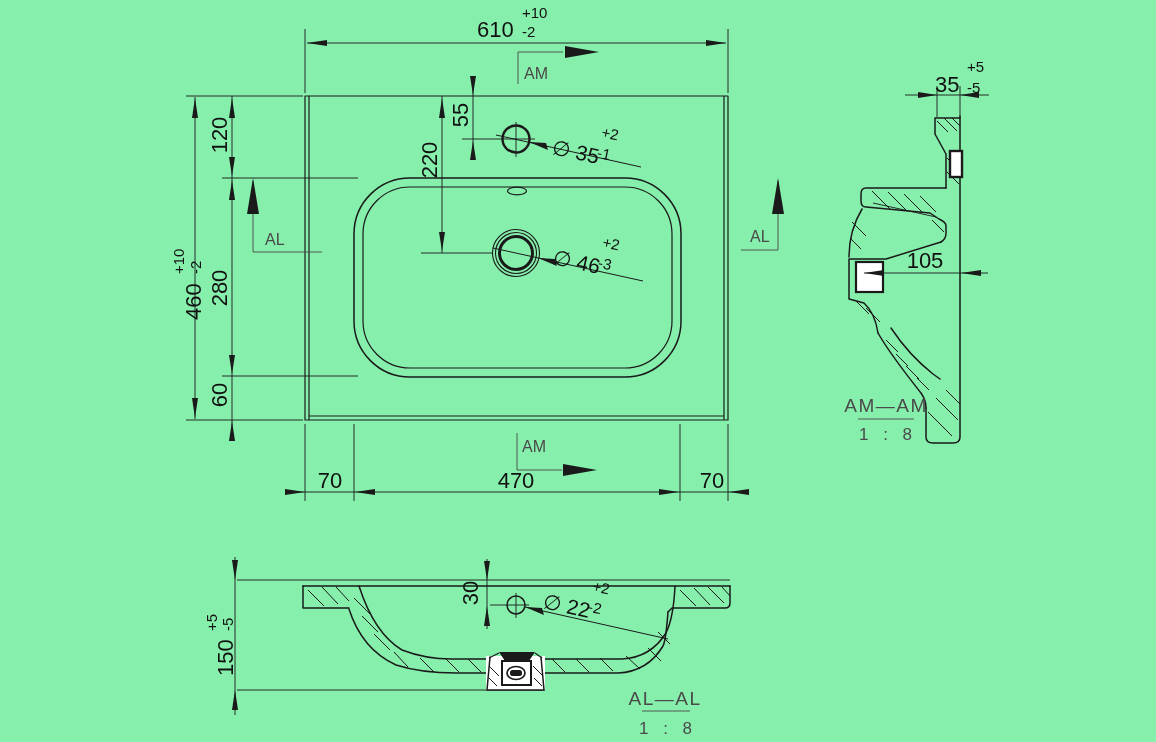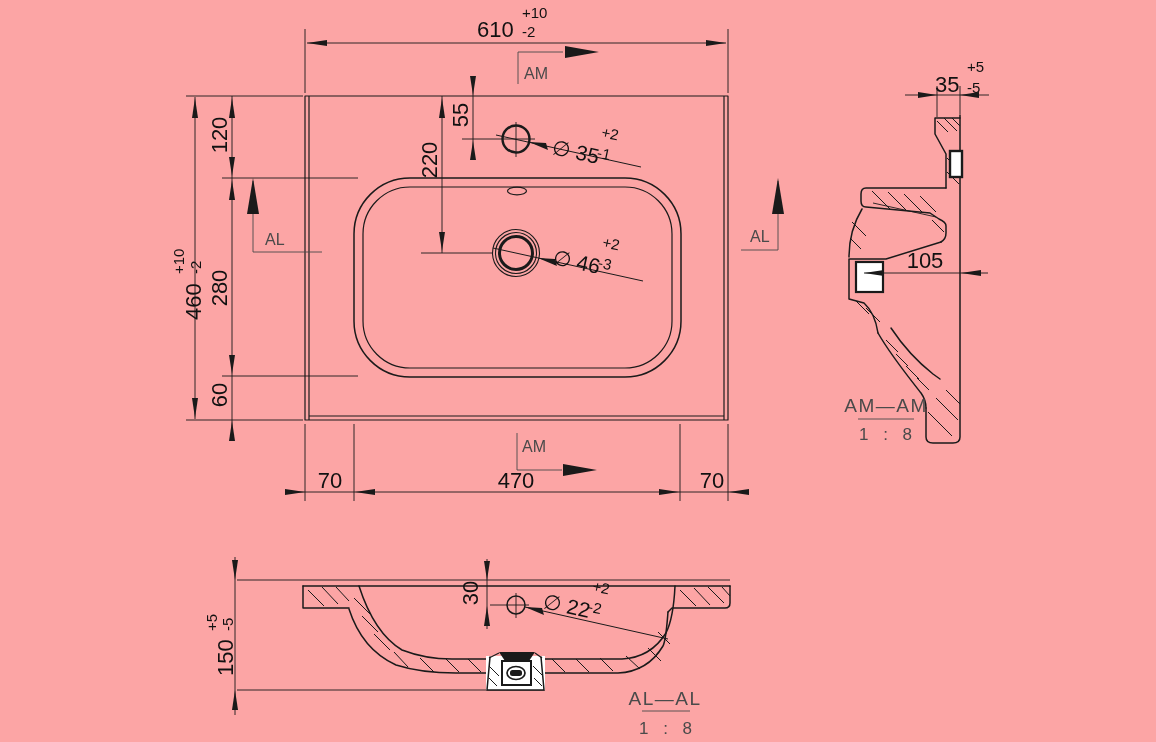--- a/index.html
+++ b/index.html
@@ -1,16 +1,16 @@
 <!DOCTYPE html>
 <html><head>
 <meta charset="utf-8">
 <style>
   html,body{margin:0;padding:0;background:#fff;}
-  .stage{position:relative;width:1156px;height:742px;background:#fca5a5;overflow:hidden;}
+  .stage{position:relative;width:1156px;height:742px;background:#86efac;overflow:hidden;}
   svg text{font-family:"Liberation Sans",sans-serif;fill:#111;}
   .dim{font-size:22px;}
   .tol{font-size:15px;}
   .dia{font-size:21px;}
   .sec{font-size:16px;fill:#4a4a4a;}
   .sectitle{font-size:19px;fill:#4a4a4a;letter-spacing:1.5px;}
   .secscale{font-size:17px;fill:#4a4a4a;letter-spacing:5px;}
   .o{stroke:#1a1a1a;fill:none;stroke-width:1.5;stroke-linejoin:round;stroke-linecap:round;}
   .o2{stroke:#1a1a1a;fill:none;stroke-width:1.2;stroke-linejoin:round;}
   .t{stroke:#1a1a1a;fill:none;stroke-width:0.9;}

